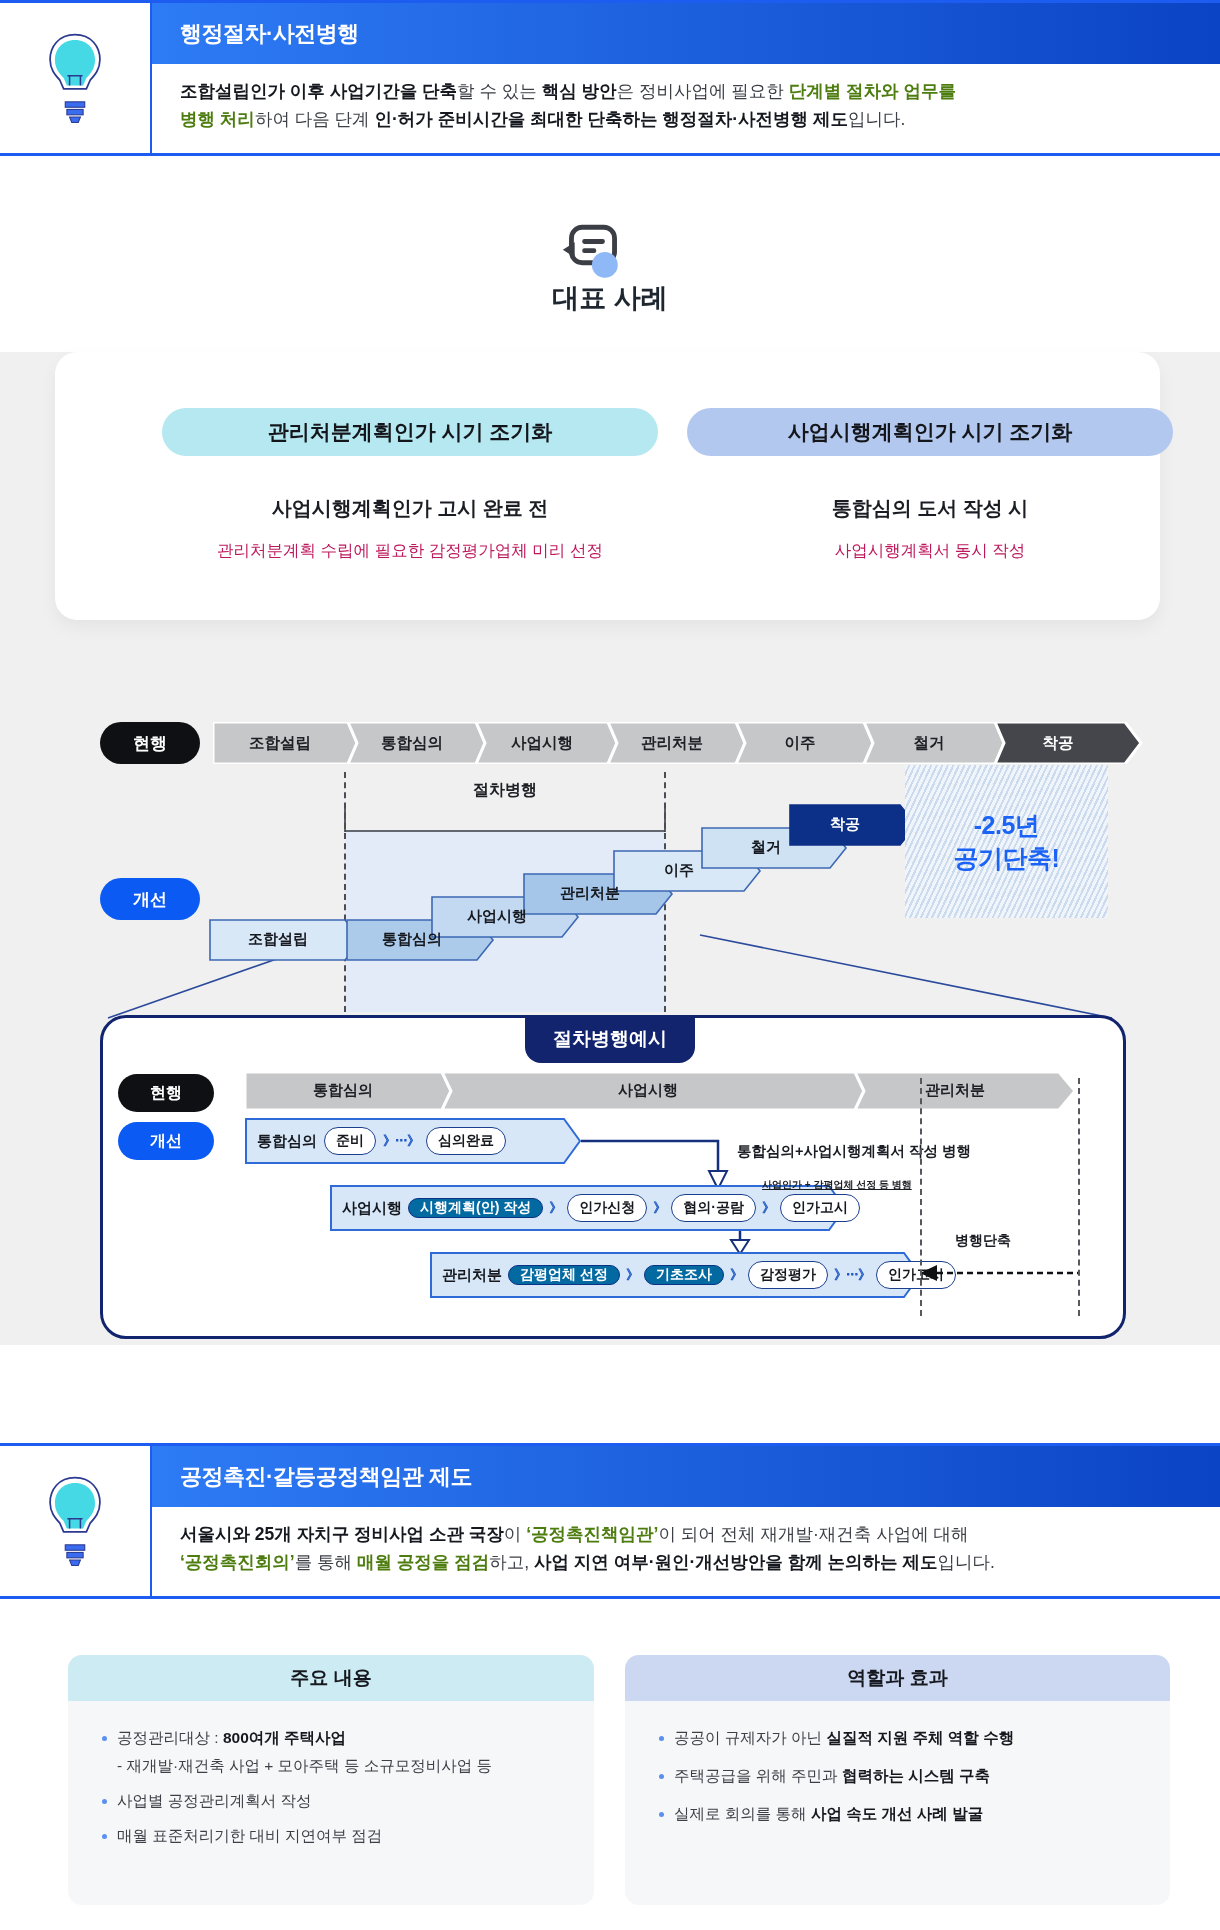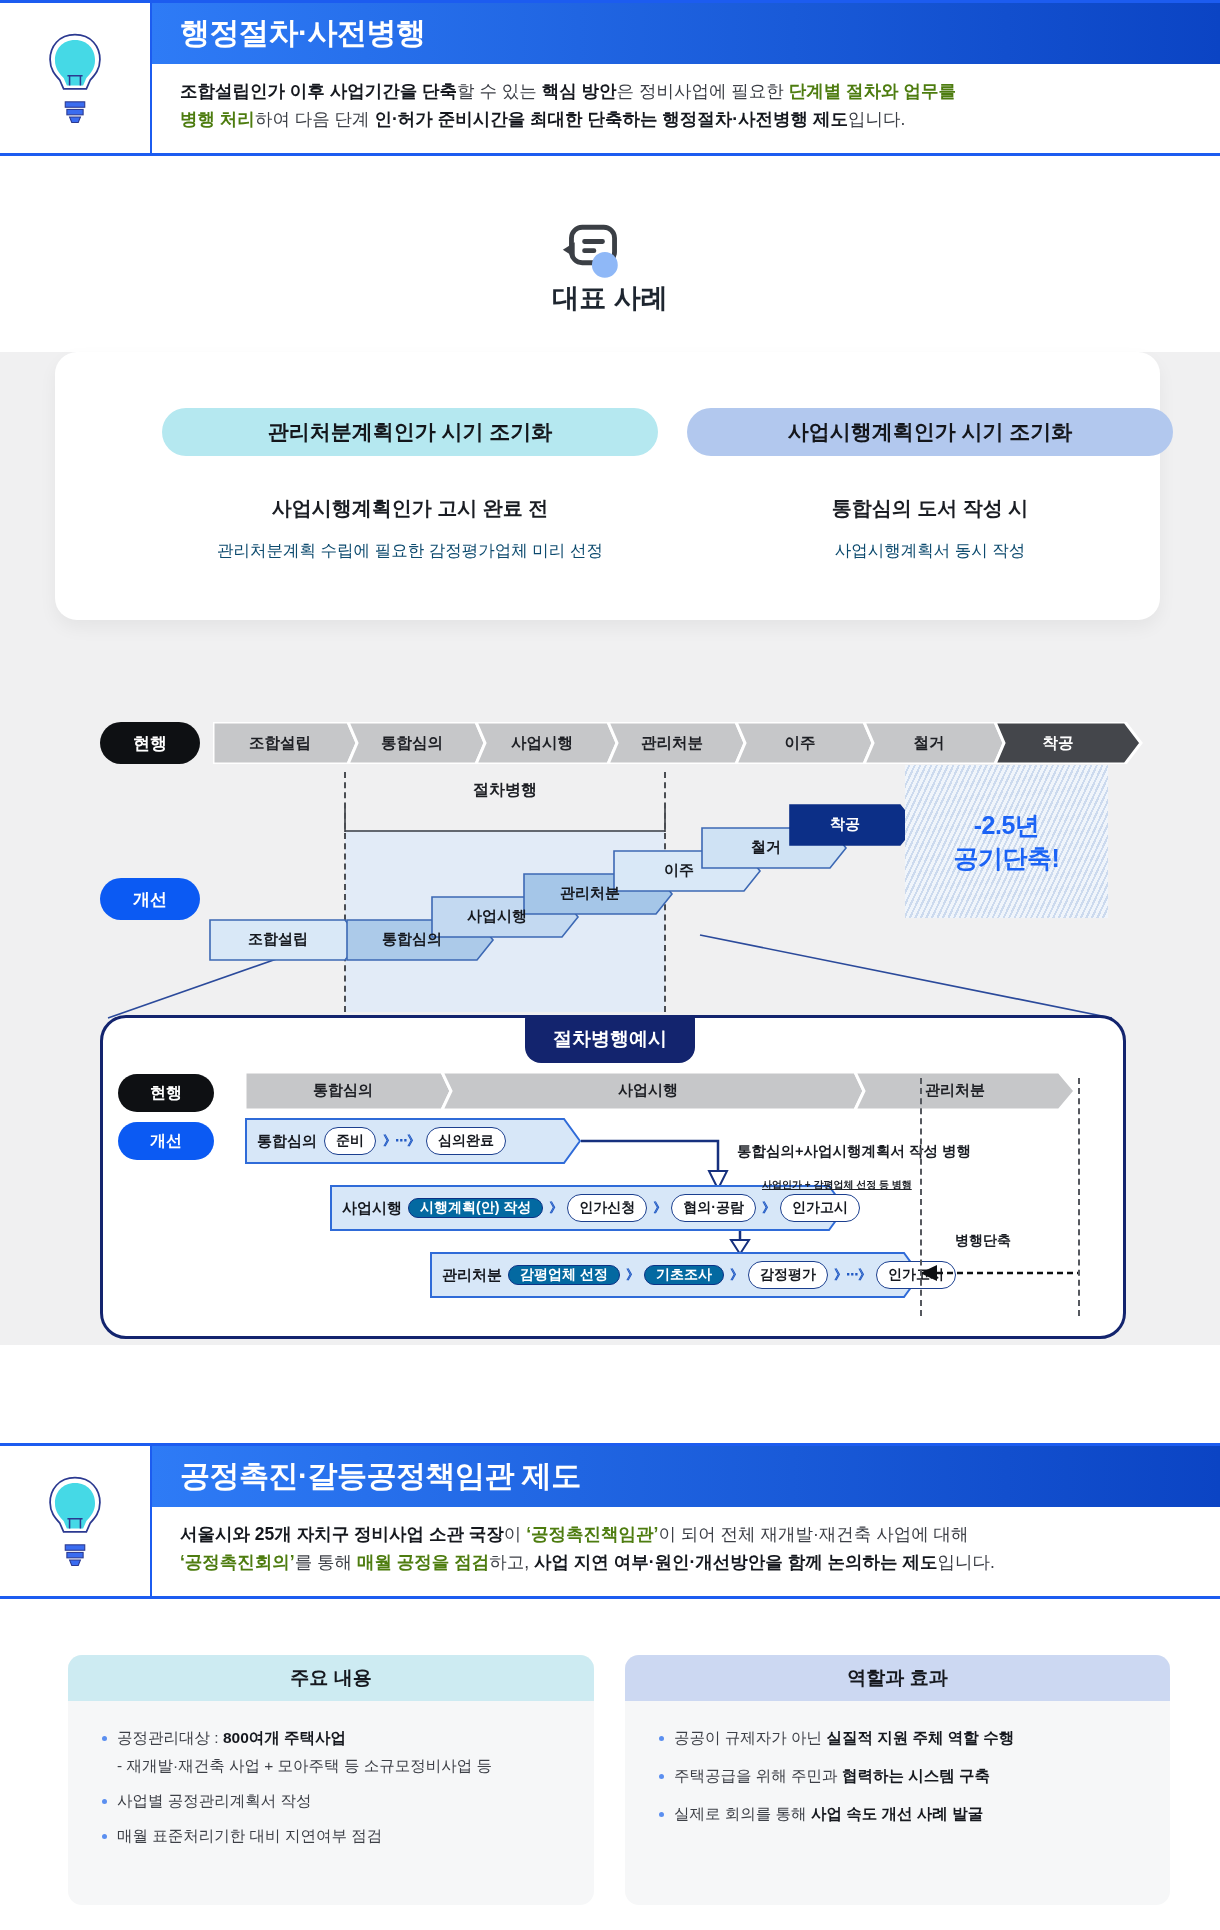--- a/index.html
+++ b/index.html
@@ -4,32 +4,32 @@
 <style>
   html,body{margin:0;padding:0;background:#fff;}
   .page{position:relative;width:1220px;height:1930px;background:#ffffff;overflow:hidden;
         font-family:"Liberation Sans","DejaVu Sans",sans-serif;color:#1d1f24;}
   .abs{position:absolute;}
   
   .info-header{left:0;width:1220px;border-top:3px solid #1c5cf0;border-bottom:3px solid #1c5cf0;background:#fff;}
   .ih-bulb{position:absolute;left:0;top:0;width:150px;height:100%;background:#fff;display:flex;align-items:center;justify-content:center;}
   .ih-right{position:absolute;left:150px;top:0;right:0;bottom:0;border-left:2px solid #1c5cf0;}
   .ih-titlebar{height:61px;background:linear-gradient(90deg,#2e7bf6 0%,#0b44c4 100%);display:flex;align-items:center;padding-left:28px;}
-  .ih-title{color:#fff;font-size:30px;font-weight:bold;letter-spacing:-0.5px;}
+  .ih-title{color:#fff;font-size:22px;font-weight:bold;letter-spacing:-0.5px;}
   .ih-body{padding:13px 20px 0 28px;font-size:17.5px;line-height:28px;color:#3c3f46;}
   .seg-b{font-weight:bold;color:#15181e;}
   .seg-bl{font-weight:bold;color:#4d7c0f;}
   
   .rep-title{left:0;width:1220px;text-align:center;font-size:27px;font-weight:bold;color:#1e2630;}
   .gray-band{left:0;width:1220px;background:#f0f0f1;}
   .case-card{left:55px;top:352px;width:1105px;height:268px;background:#fff;border-radius:22px;box-shadow:0 8px 18px rgba(0,0,0,.05);}
   .case-pill{position:absolute;top:56px;height:48px;border-radius:24px;display:flex;align-items:center;justify-content:center;
              font-size:21px;font-weight:bold;color:#14161b;}
   .case-headline{position:absolute;top:143px;width:500px;text-align:center;font-size:20px;font-weight:bold;color:#1a1d23;}
-  .case-desc{position:absolute;top:188px;width:500px;text-align:center;font-size:16.5px;color:#0c4a6e;}
+  .case-desc{position:absolute;top:188px;width:500px;text-align:center;font-size:16.5px;color:#be185d;}
   
   .tag-pill{display:flex;align-items:center;justify-content:center;font-weight:bold;color:#fff;border-radius:21px;}
   .bar-label{position:absolute;font-size:15.5px;font-weight:bold;color:#1d1f24;text-align:center;width:120px;}
   .stair-label{position:absolute;font-size:15px;font-weight:bold;color:#15181e;text-align:center;}
   .dashedv{position:absolute;border-left:2px dashed #4a4d53;width:0;}
   .note{position:absolute;font-size:14.5px;font-weight:bold;color:#1a1d23;white-space:nowrap;}
   .hatch-box{left:905px;top:765px;width:203px;height:153px;z-index:5;
      background:repeating-linear-gradient(115deg,#f0f5fb 0px,#f0f5fb 3px,#ccdaee 3px,#ccdaee 5px);
      display:flex;flex-direction:column;align-items:center;justify-content:center;}
   .hatch-box div{font-size:25px;font-weight:800;color:#1b63f5;line-height:33px;letter-spacing:-0.5px;}

